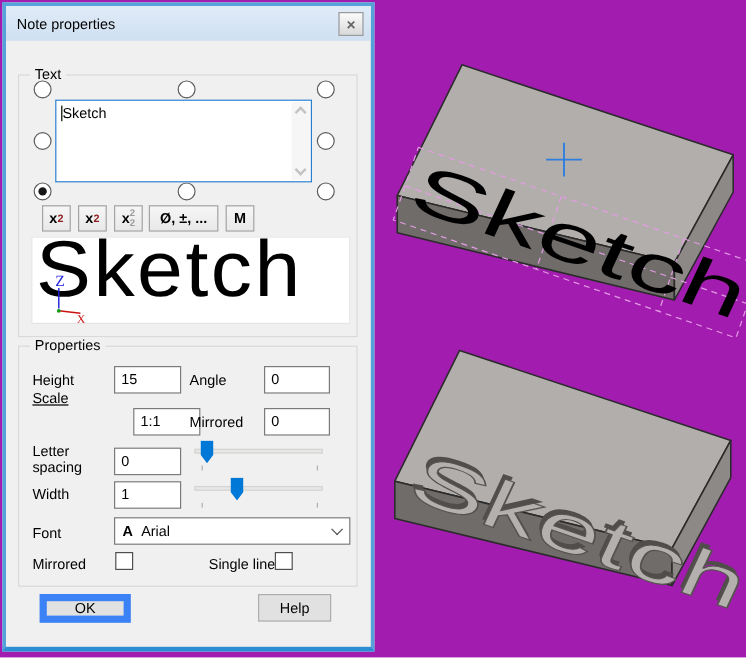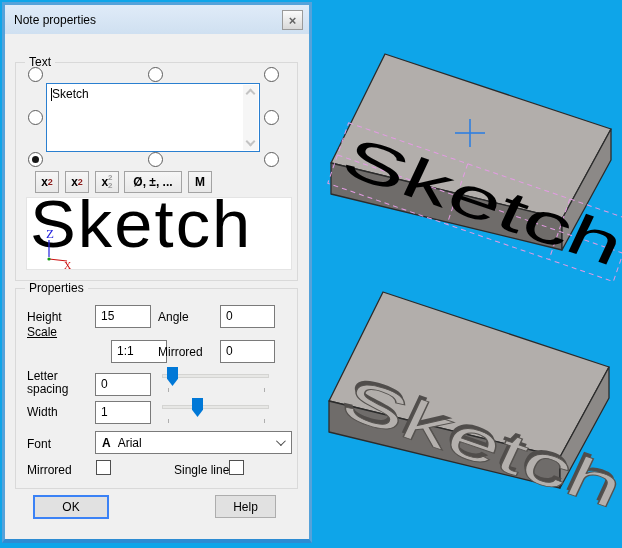--- a/index.html
+++ b/index.html
@@ -1,17 +1,17 @@
 <!DOCTYPE html>
 <html><head>
 <meta charset="utf-8">
 <style>
   * { box-sizing: border-box; margin: 0; padding: 0; }
   html,body { width:622px; height:548px; background:#ffffff; font-family:"Liberation Sans", sans-serif; }
-  #stage { position:relative; width:622px; height:548px; overflow:hidden; background:#0ea5e9;padding-left:32px; }
+  #stage { position:relative; width:622px; height:548px; overflow:hidden; background:#a21caf;padding-left:32px; }
 
   
   .dlg { position:absolute; left:2px; top:2px; width:310px; height:541px;
          border:3px solid #55a2da; border-bottom:4px solid #2d8cd3;
          background:#f0f0f0; }
   .titlebar { position:absolute; left:0; top:0; right:0; height:29px;
               background:linear-gradient(#e0ebf8,#cfe0f1);
               display:flex; align-items:center; padding-left:9px;
               font-size:12px; color:#000; }
   .closebtn { position:absolute; top:5px; right:6px; width:21px; height:20px;
@@ -73,21 +73,21 @@
   .combo .aglyph { font-weight:bold; margin-right:7px; font-size:12px; }
   .combo .cchev { position:absolute; right:8px; top:7px; width:7px; height:7px;
                   border-right:1.5px solid #4a4a4a; border-bottom:1.5px solid #4a4a4a;
                   transform:rotate(45deg) translateY(-2px); }
 
   .checkbox { position:absolute; width:15px; height:15px; background:#fff; border:1px solid #4f4f4f; }
 
   
   .btn { position:absolute; height:23px; background:#e1e1e1; border:1px solid #adadad;
          font-size:12px; color:#000; display:flex; align-items:center; justify-content:center; }
-  .btn.default { border:2px solid #3b82f6; height:24px; }
+  .btn.default { border:6px solid #3b82f6; height:24px; }
 
   
   #viewport { position:absolute; left:311px; top:0; width:311px; height:548px; }
 </style>
 </head>
 <body>
 
 <div id="stage">
 
   <div class="dlg">

